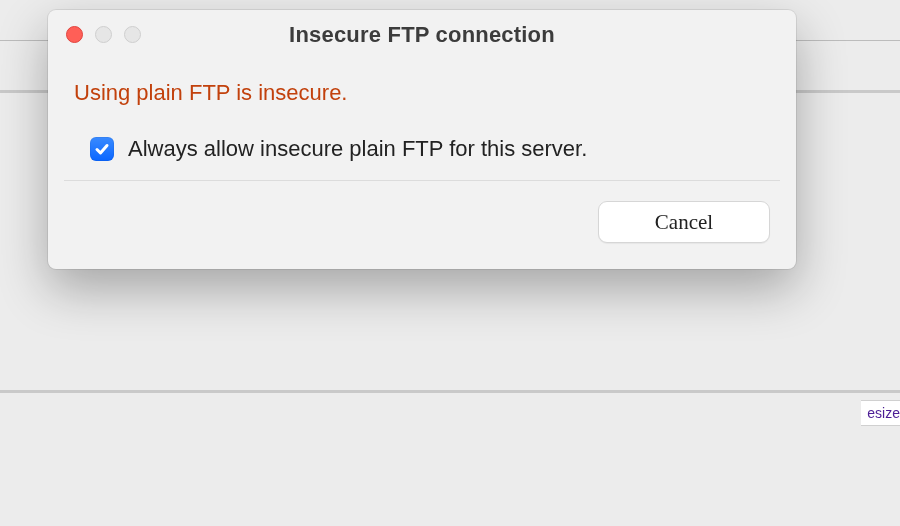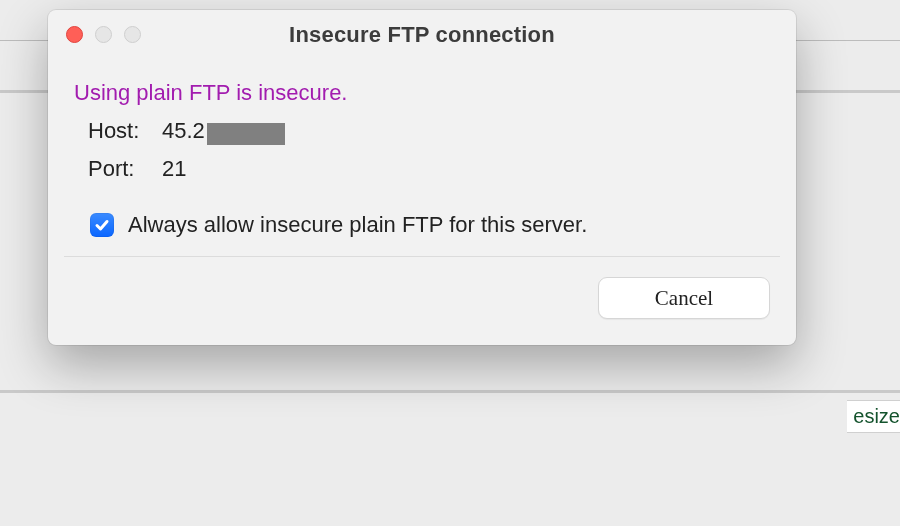--- a/index.html
+++ b/index.html
@@ -22,22 +22,22 @@
     background: #d0d0d0;
   }
   .bg-line.top1 { top: 40px; height:1px; background:#bcbcbc; }
   .bg-line.top2 { top: 90px; height:3px; background:#c9c9c9; }
   .bg-line.mid  { top: 390px; height:3px; background:#c9c9c9; }
 
   .bg-label {
     position: absolute;
     right: 0;
     top: 400px;
-    font-size: 20px;
-    color: #14532d;
+    font-size: 14px;
+    color: #4c1d95;
     background: #fff;
     padding: 4px 0 4px 6px;
     border-top: 1px solid #d0d0d0;
     border-bottom: 1px solid #d0d0d0;
   }
 
   
   .dialog {
     position: absolute;
     left: 48px;
@@ -79,21 +79,21 @@
     text-align: center;
     font-size: 22px;
     font-weight: 700;
     color: #3c3c3c;
     letter-spacing: 0.2px;
   }
 
   .content {
     padding: 12px 26px 0 26px;
     font-size: 22px;
-    color: #a21caf;
+    color: #c2410c;
     line-height: 1.42;
   }
 
   .msg1 { margin: 4px 0 10px 0; }
   .msg2 { margin: 0 0 20px 0; }
 
   .info {
     padding: 0 26px 0 40px;
     font-size: 22px;
     color: #222;
@@ -207,33 +207,20 @@
       <div class="tl grey1"></div>
       <div class="tl grey2"></div>
     </div>
     <div class="title">Insecure FTP connection</div>
   </div>
 
   <div class="content">
     <div class="msg1">Using plain FTP is insecure.</div>
   </div>
 
-  <div class="info">
-    <div class="info-row">
-      <div class="info-label">Host:</div>
-      <div class="info-value">
-        <span>45.2</span>
-          <span class="redact"></span>
-      </div>
-    </div>
-    <div class="info-row">
-      <div class="info-label">Port:</div>
-      <div class="info-value">21</div>
-    </div>
-  </div>
 
   <div class="check-row">
     <div class="checkbox" aria-checked="true">
       <svg viewBox="0 0 16 16">
           <polyline points="3,8.5 6.5,12 13,4.5"></polyline>
         </svg>
     </div>
     <div>Always allow insecure plain FTP for this server.</div>
   </div>
 

